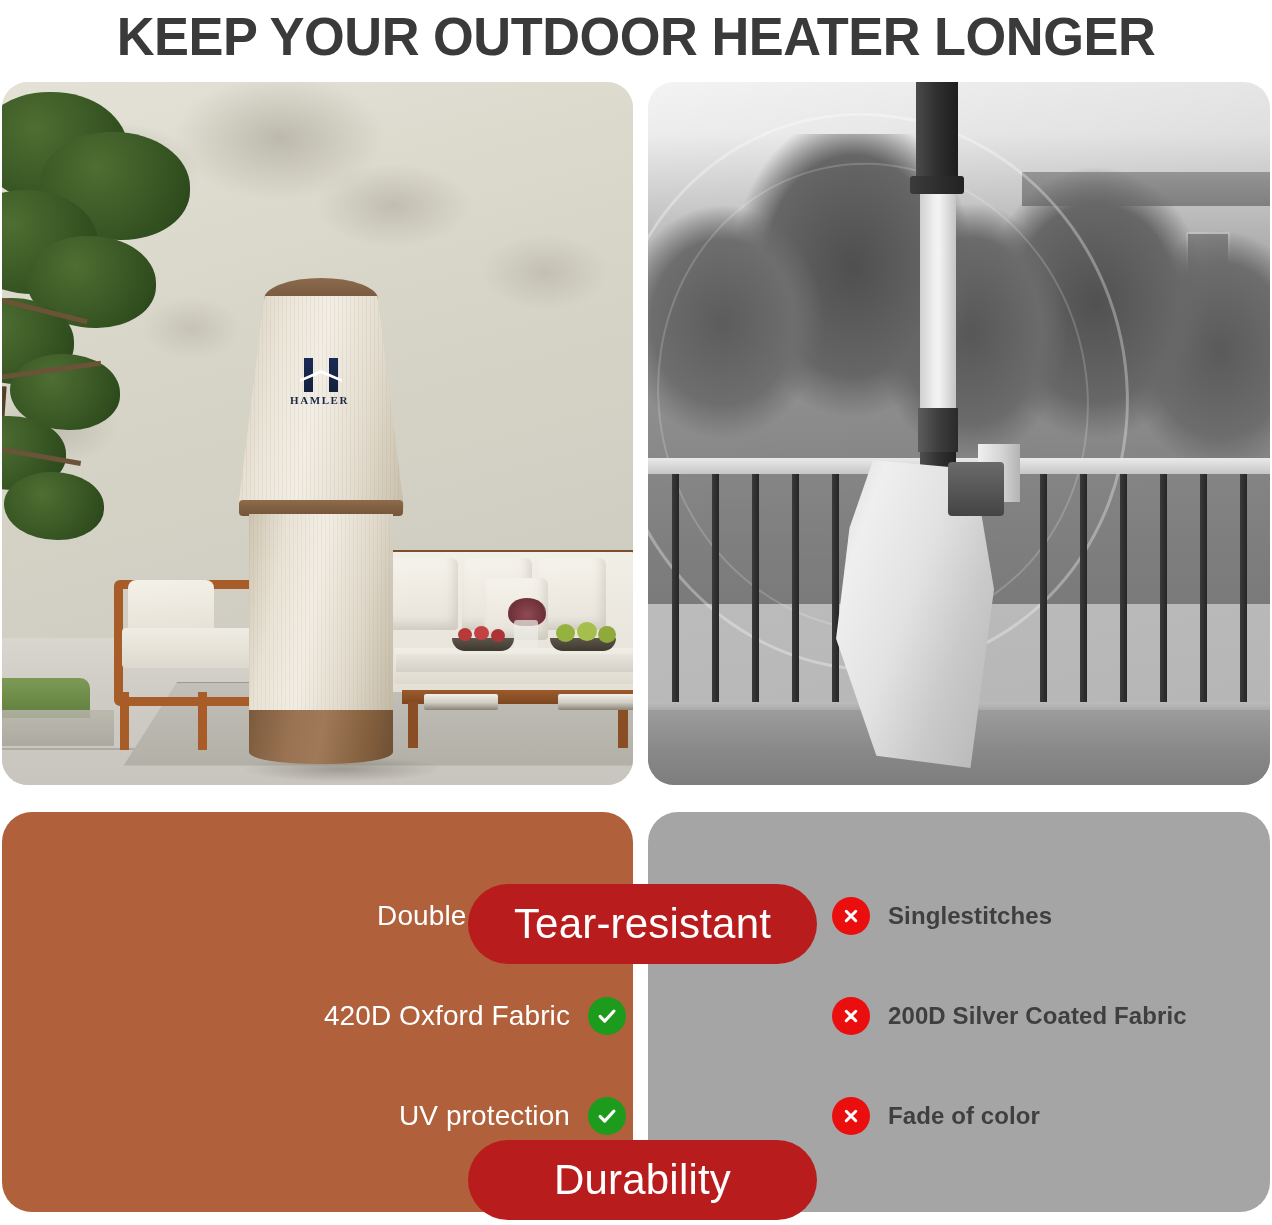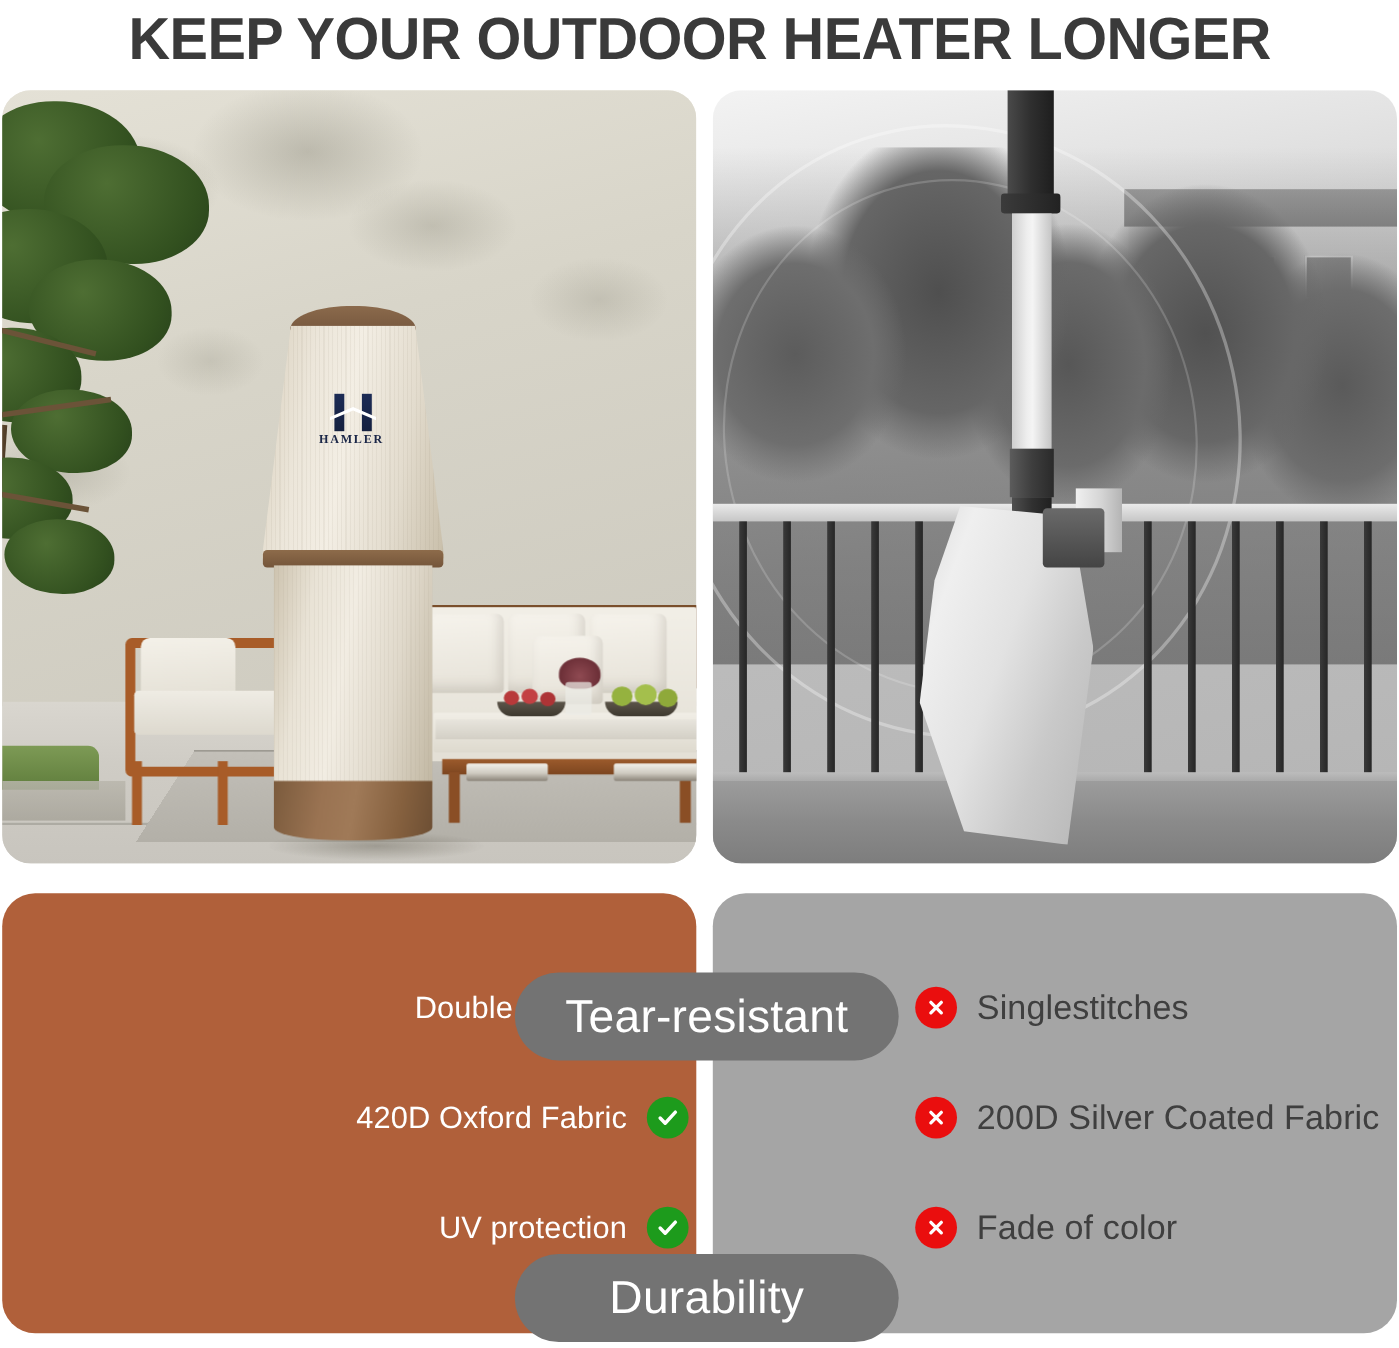--- a/index.html
+++ b/index.html
@@ -332,32 +332,32 @@
     position: absolute; display: flex; align-items: center; height: 52px;
   }
   .row-left  { right: 646px; justify-content: flex-end; }
   .row-right { left: 832px; }
 
   .lbl-good {
     color: #ffffff; font-size: 28px; font-weight: 400;
     letter-spacing: .1px; white-space: nowrap;
   }
   .lbl-bad {
-    color: #3f3f3f; font-size: 31px; font-weight: 400;
+    color: #3f3f3f; font-size: 24px; font-weight: 700;
     letter-spacing: .1px; white-space: nowrap;
   }
   .ic { width: 38px; height: 38px; border-radius: 50%; flex: 0 0 38px;
         display: flex; align-items: center; justify-content: center; }
   .ic.check { background: #1d9b1c; margin-left: 18px; }
   .ic.cross { background: #ea0e0e; margin-right: 18px; }
   .ic svg { display: block; }
 
   .pill {
     position: absolute; left: 468px; width: 349px; height: 80px;
-    background: #737373; border-radius: 40px;
+    background: #b91c1c; border-radius: 40px;
     display: flex; align-items: center; justify-content: center;
     color: #ffffff; font-size: 42px; font-weight: 400; letter-spacing: .2px;
     white-space: nowrap;
   }
 </style>
 </head>
 <body>
 
 <div class="page">
 

